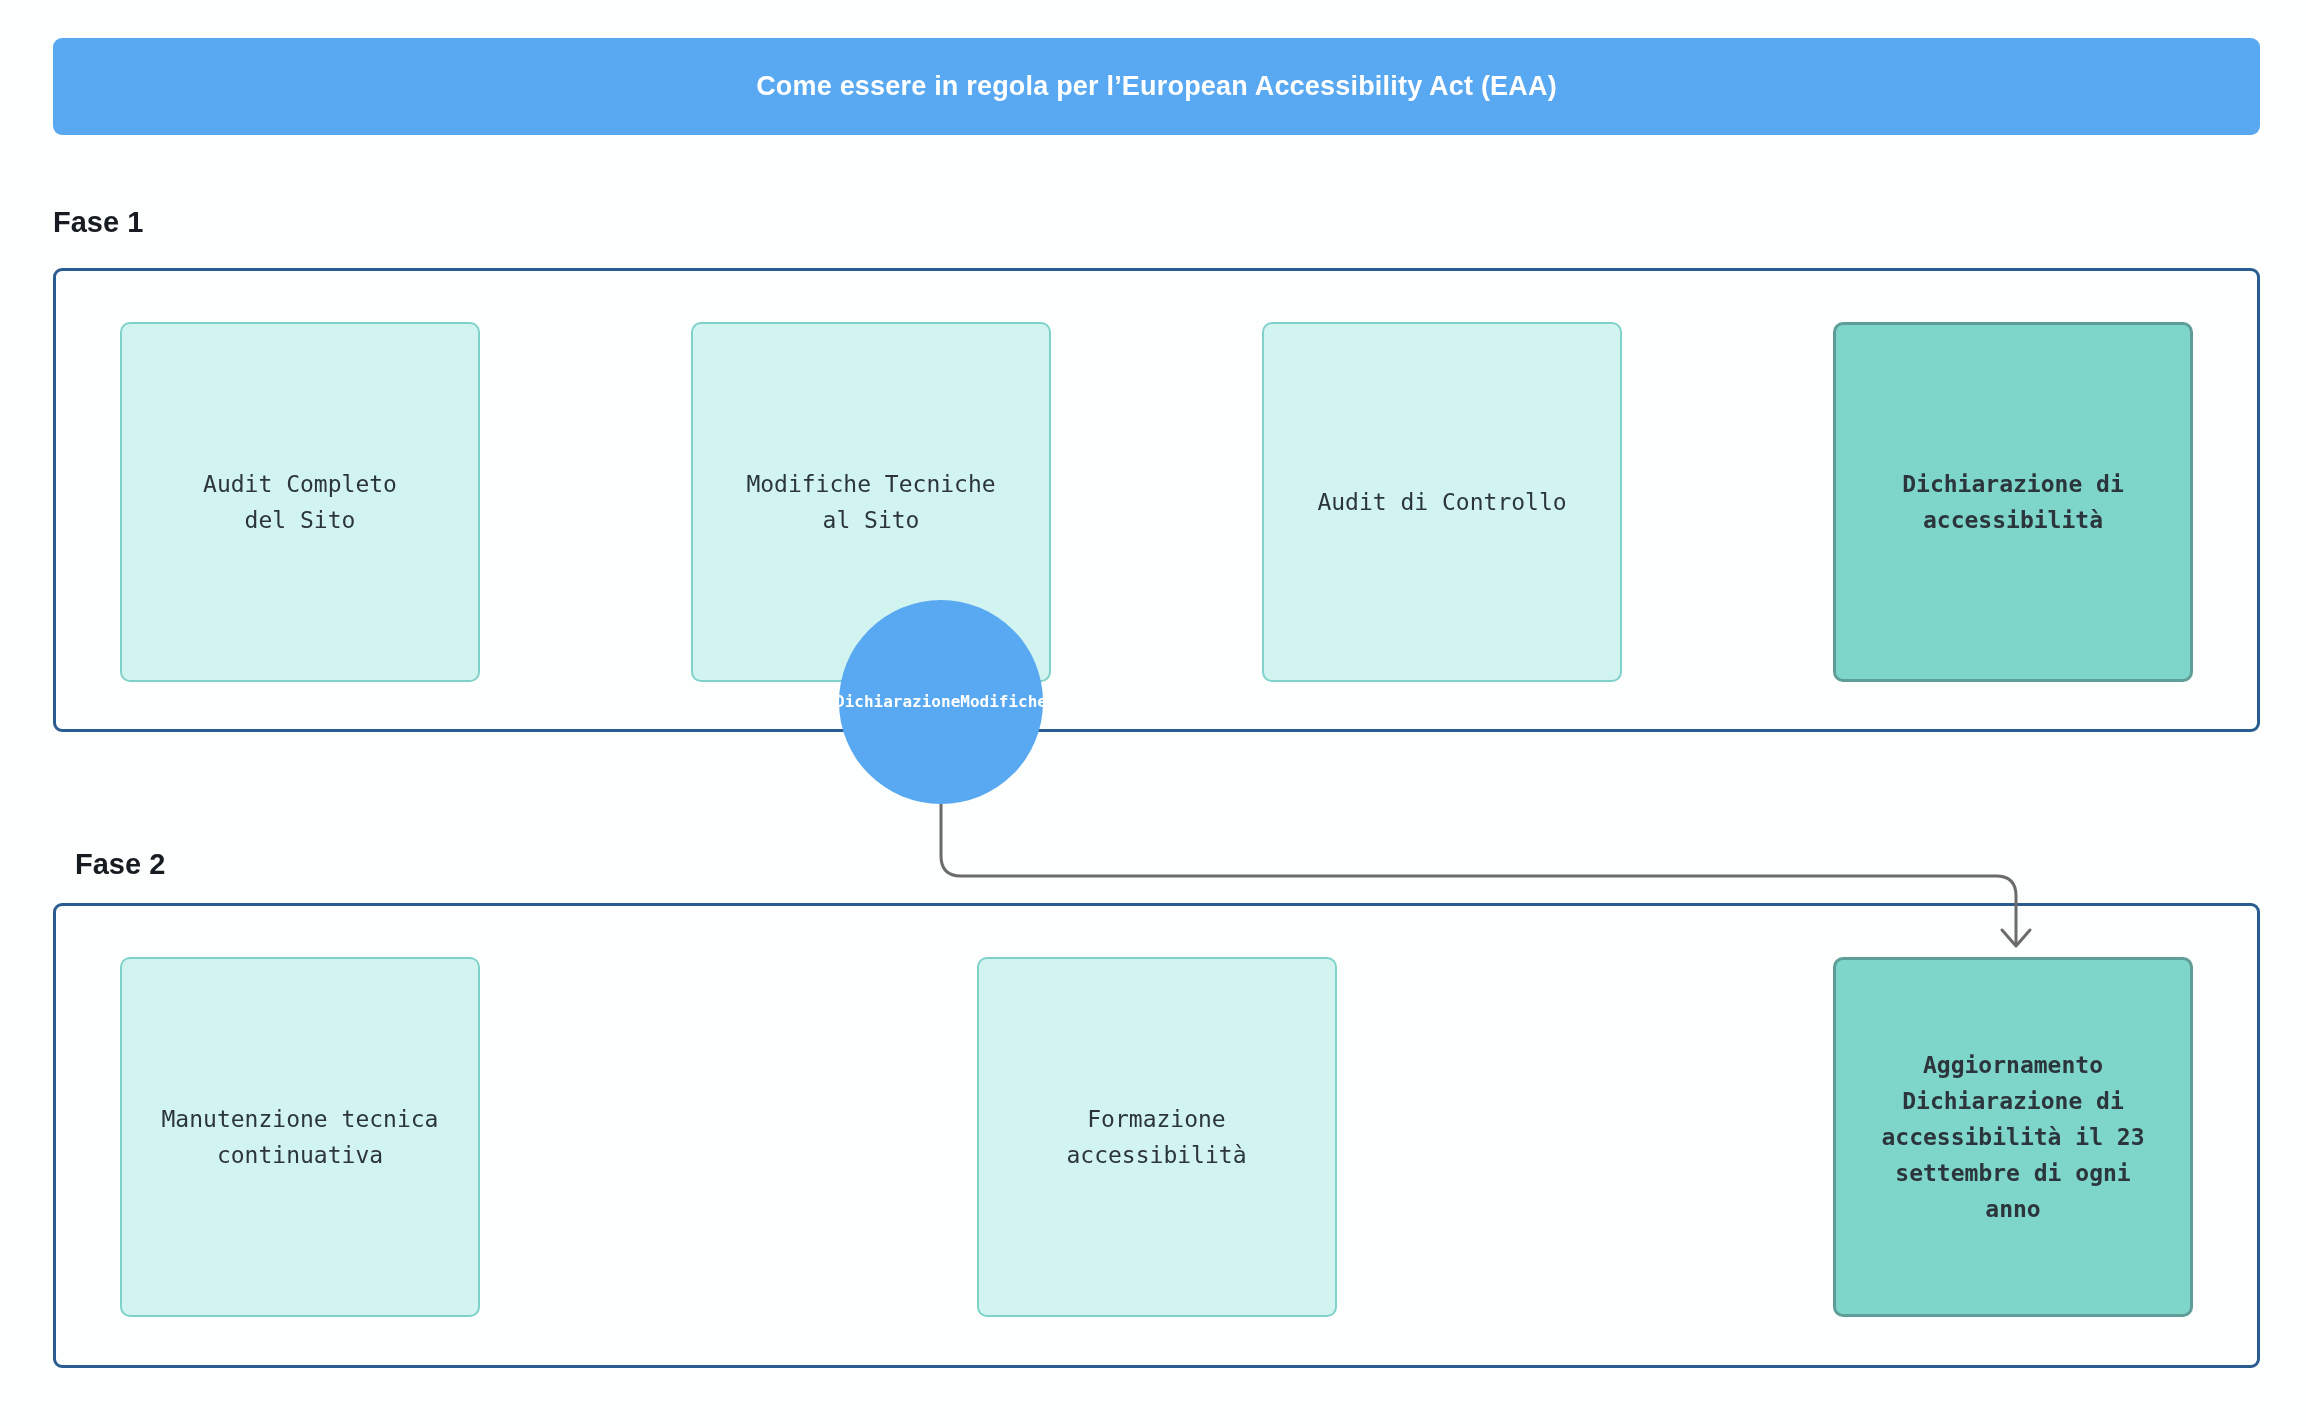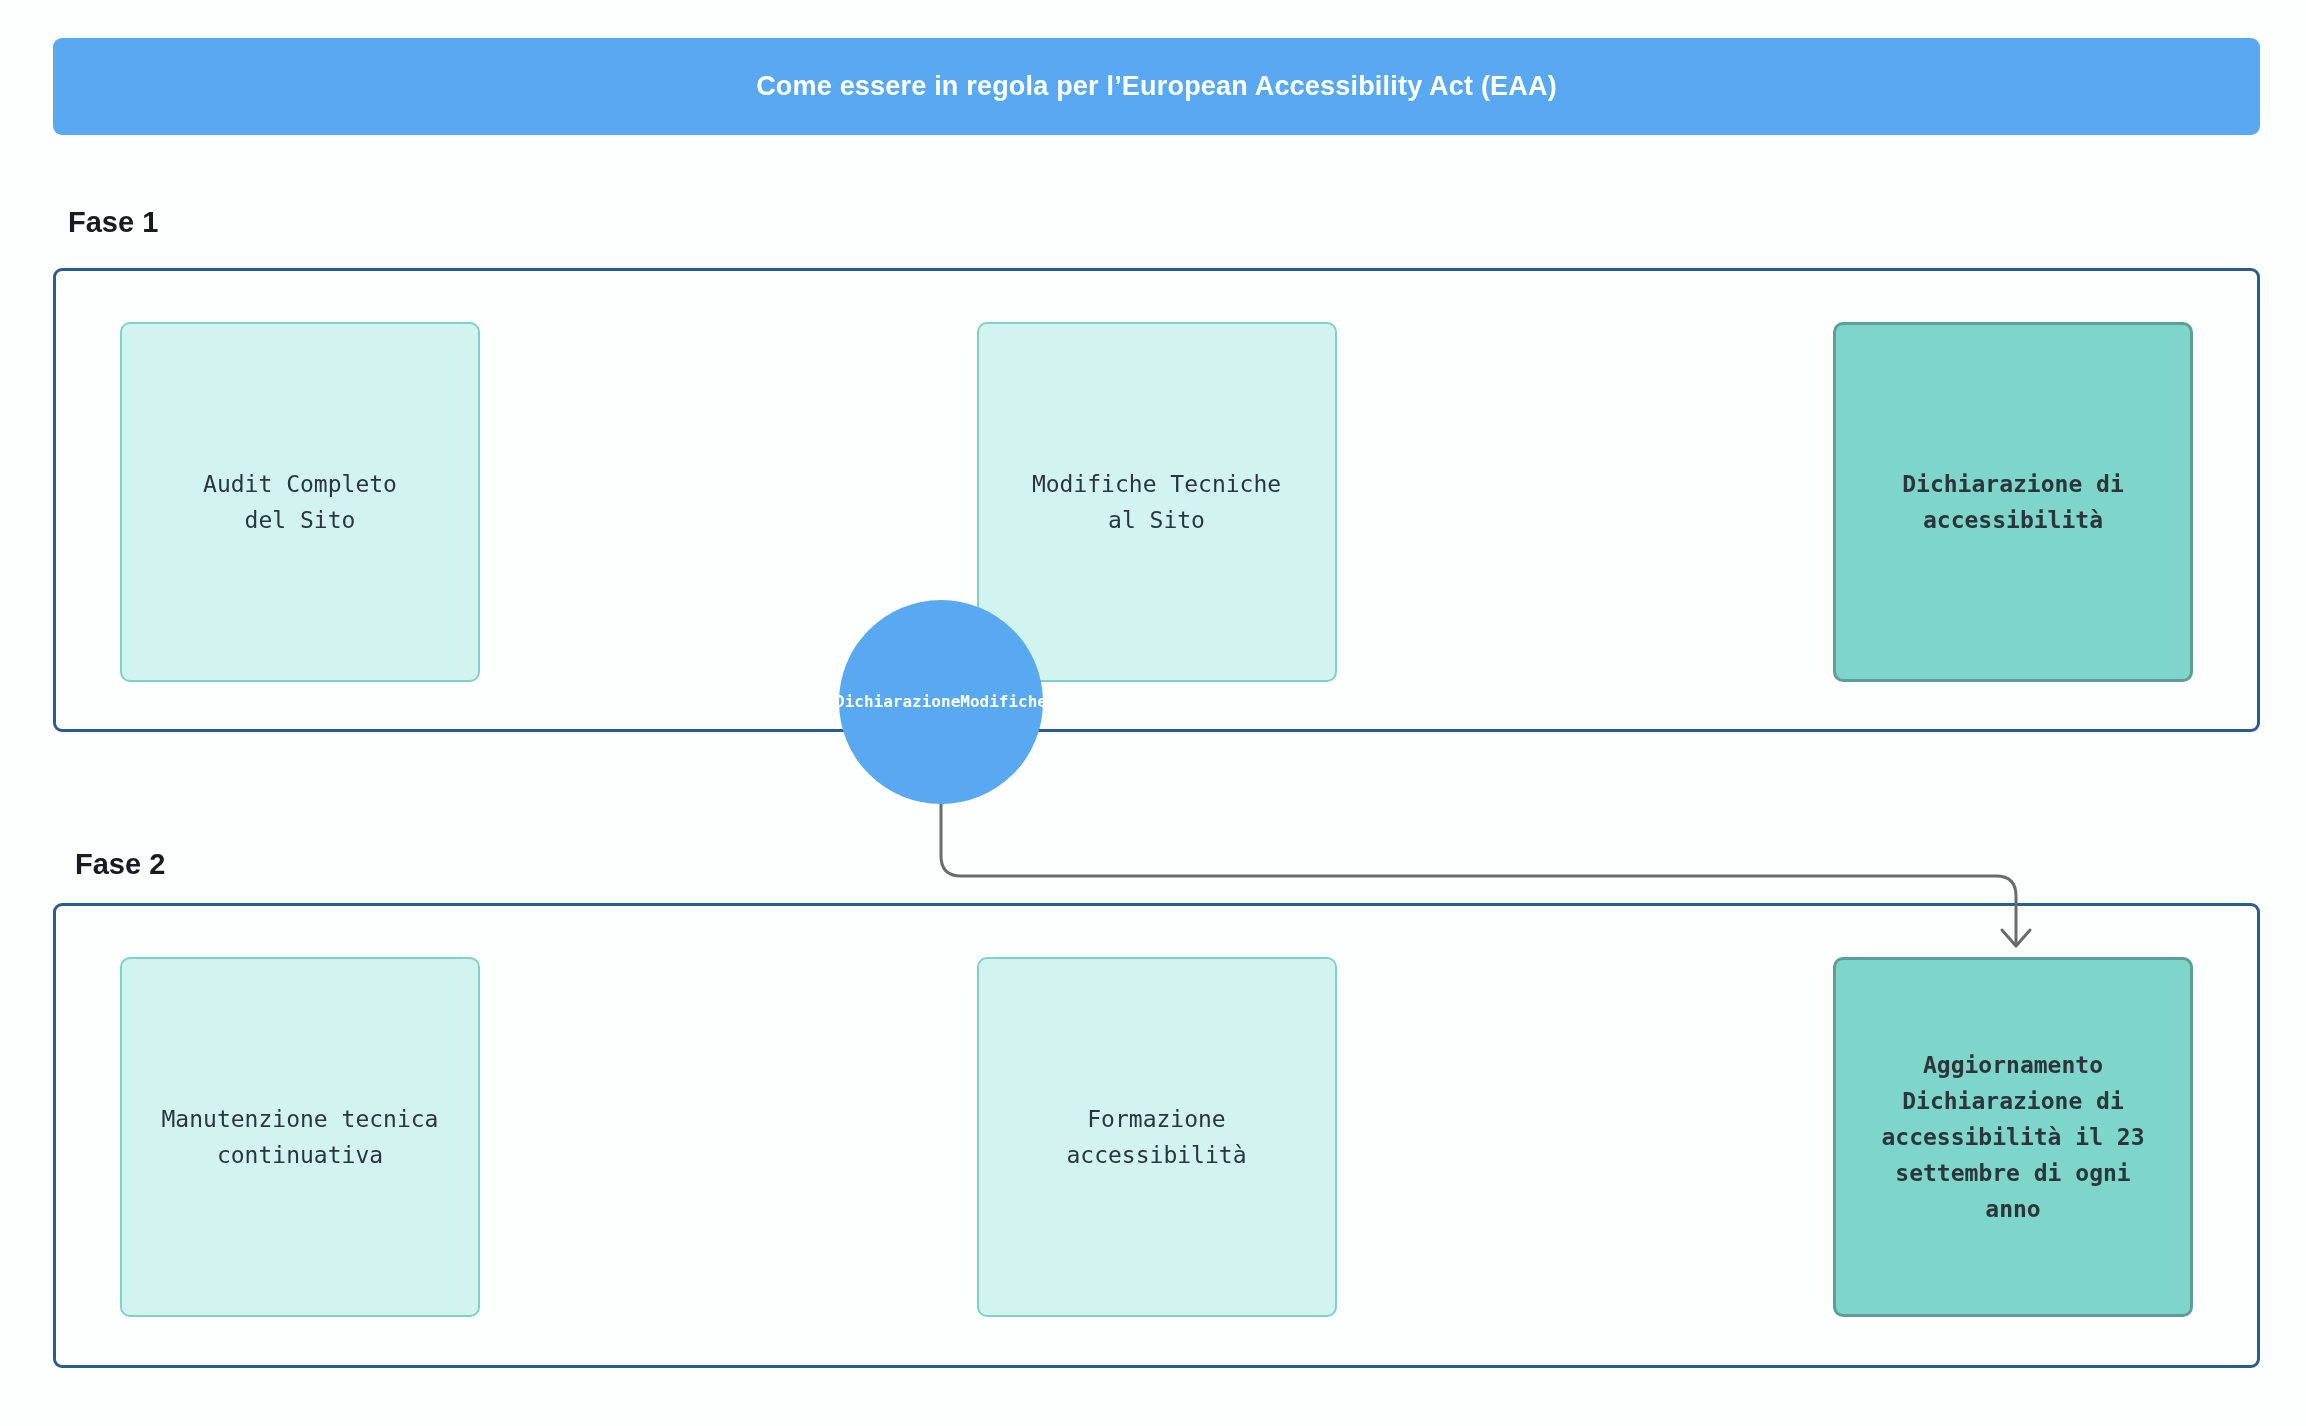--- a/index.html
+++ b/index.html
@@ -14,21 +14,21 @@
     position:absolute;left:53px;top:38px;width:2207px;height:97px;
     background:var(--banner-bg);border-radius:9px;
     display:flex;align-items:center;justify-content:center;
   }
   .banner h1{
     margin:12px;font-size:27px;font-weight:bold;color:var(--banner-text);letter-spacing:.2px;
   }
   .phase-label{
     position:absolute;font-size:29px;font-weight:bold;color:#161c21;
   }
-  .phase-label.p1{left:68px;top:206px;}
+  .phase-label.p1{left:53px;top:206px;}
   .phase-label.p2{left:58px;top:848px;margin-left:17px;}
   .phase-container{
     position:absolute;left:53px;width:2201px;
     border:3.5px solid var(--container-border);border-radius:9px;background:transparent;
   }
   .phase-container.p1{top:268px;height:458px;}
   .phase-container.p2{top:903px;height:459px;}
   .steps-row{
     position:absolute;left:64px;right:64px;top:51px;
     display:flex;justify-content:space-between;
@@ -64,20 +64,23 @@
   <div class="phase-container p1">
     <div class="steps-row" id="phase-boxes-0">
         <div class="step light">
           <div>Audit Completo</div>
           <div>del Sito</div>
         </div>
         <div class="step light">
           <div>Modifiche Tecniche</div>
           <div>al Sito</div>
         </div>
+        <div class="step light">
+          <div>Audit di Controllo</div>
+        </div>
         <div class="step dark bold">
           <div>Dichiarazione di</div>
           <div>accessibilità</div>
         </div>
       </div>
   </div>
 
   <div class="phase-label p2">Fase 2</div>
   <div class="phase-container p2">
     <div class="steps-row" id="phase-boxes-1">

